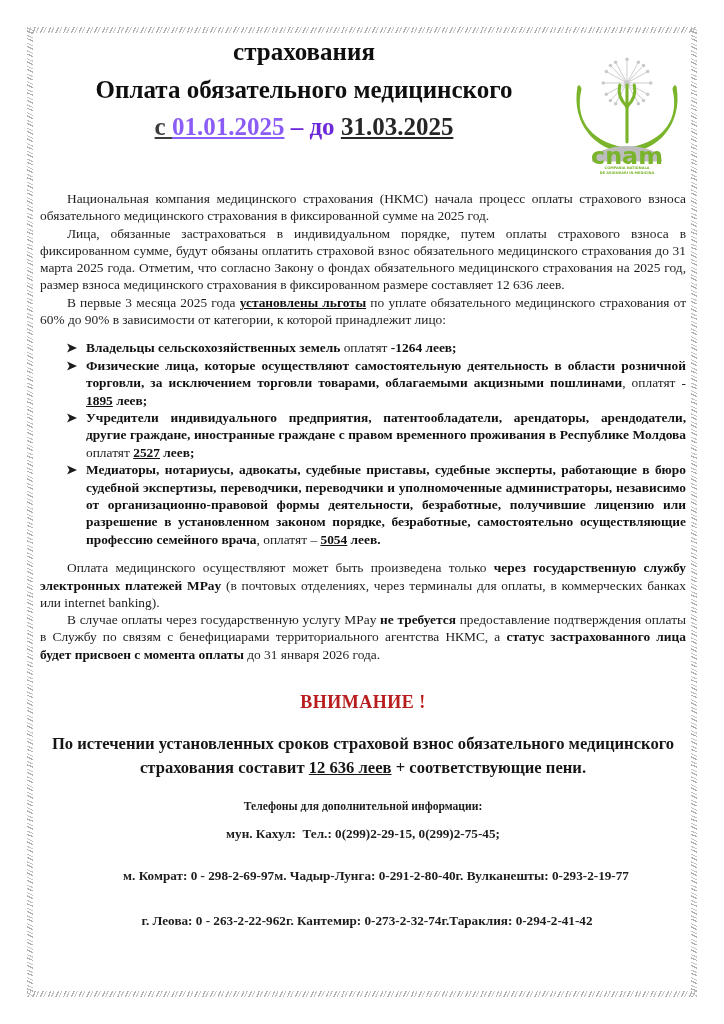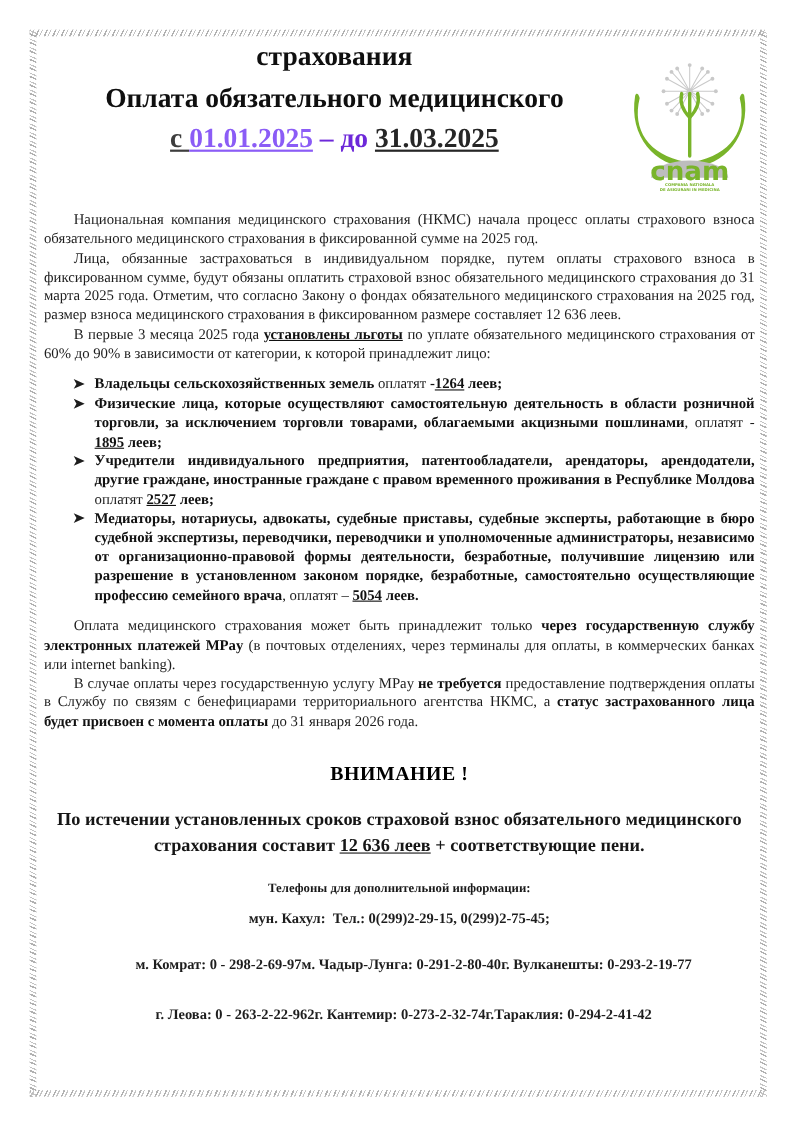--- a/index.html
+++ b/index.html
@@ -29,21 +29,21 @@
   .para{margin:0;font-size:13.4px;line-height:1.29;text-align:justify;text-indent:27px;}
   .para b,.bullet b{color:#111;}
   .first-para{margin-top:9px;}
 
   .bullets{margin:11px 0 0 26px;}
   .bullet{position:relative;padding-left:20px;font-size:13.4px;line-height:1.3;text-align:justify;}
   .marker{position:absolute;left:0;top:3px;width:12px;height:12px;}
 
   .pay-block{margin-top:11px;}
 
-  .attention-heading{margin-top:29px;text-align:center;font-size:18px;font-weight:bold;color:#000000;letter-spacing:.5px;}
+  .attention-heading{margin-top:29px;text-align:center;font-size:18px;font-weight:bold;color:#b91c1c;letter-spacing:.5px;}
   .attention-text{margin-top:19px;text-align:center;font-size:16.6px;line-height:1.42;color:#161616;}
 
   .ph-heading{margin-top:21px;text-align:center;font-size:11.6px;font-weight:bold;color:#1a1a1a;}
   .ph-cahul{margin-top:13px;text-align:center;font-size:13.2px;font-weight:bold;white-space:pre-wrap;}
   .ph-row{display:flex;justify-content:center;font-size:13.2px;font-weight:bold;}
   .ph-row-1{margin-top:26px;padding:0 4px 0 30px;}
   .ph-row-2{margin-top:29px;padding:0 24px 0 32px;}
   .ph-row-3{margin-top:13px;text-align:center;font-size:13.2px;font-weight:bold;}
 
   .logo-caption{font-size:3.4px;fill:#79b42a;font-family:"DejaVu Sans",sans-serif;font-weight:bold;}
@@ -129,21 +129,21 @@
 
   <p class="para first-para"><span>Национальная компания медицинского страхования (НКМС) начала процесс оплаты страхового взноса обязательного медицинского страхования в фиксированной сумме на 2025 год.</span></p>
   <p class="para"><span>Лица, обязанные застраховаться в индивидуальном порядке, путем оплаты страхового взноса в фиксированном сумме, будут обязаны оплатить страховой взнос обязательного медицинского страхования до 31 марта 2025 года. Отметим, что согласно Закону о фондах обязательного медицинского страхования на 2025 год, размер взноса медицинского страхования в фиксированном размере составляет 12 636 леев.</span></p>
   <p class="para"><span>В первые 3 месяца 2025 года </span><b style="text-decoration: underline;">установлены льготы</b><span> по уплате обязательного медицинского страхования от 60% до 90% в зависимости от категории, к которой принадлежит лицо:</span></p>
 
   <div class="bullets">
     <div class="bullet">
       <svg class="marker" viewBox="0 0 12 12">
           <path d="M1,1.5 L11,6 L1,10.5 L3.5,6 Z" fill="#1d1d1d"></path>
         </svg>
-      <span><b>Владельцы сельскохозяйственных земель</b><span> оплатят </span><b>-</b><b style="text-decoration: underline;">1264</b><b> леев;</b></span>
+      <span><b>Владельцы сельскохозяйственных земель</b><span> оплатят </span><b>-</b><b style="">1264</b><b> леев;</b></span>
     </div>
     <div class="bullet">
       <svg class="marker" viewBox="0 0 12 12">
           <path d="M1,1.5 L11,6 L1,10.5 L3.5,6 Z" fill="#1d1d1d"></path>
         </svg>
       <span><b>Физические лица, которые осуществляют самостоятельную деятельность в области розничной торговли, за исключением торговли товарами, облагаемыми акцизными пошлинами</b><span>, оплатят - </span><b style="text-decoration: underline;">1895</b><b> леев;</b></span>
     </div>
     <div class="bullet">
       <svg class="marker" viewBox="0 0 12 12">
           <path d="M1,1.5 L11,6 L1,10.5 L3.5,6 Z" fill="#1d1d1d"></path>
@@ -151,21 +151,21 @@
       <span><b>Учредители индивидуального предприятия, патентообладатели, арендаторы, арендодатели, другие граждане, иностранные граждане с правом временного проживания в Республике Молдова</b><span> оплатят </span><b style="text-decoration: underline;">2527</b><b> леев;</b></span>
     </div>
     <div class="bullet">
       <svg class="marker" viewBox="0 0 12 12">
           <path d="M1,1.5 L11,6 L1,10.5 L3.5,6 Z" fill="#1d1d1d"></path>
         </svg>
       <span><b> Медиаторы, нотариусы, адвокаты, судебные приставы, судебные эксперты, работающие в бюро судебной экспертизы, переводчики, переводчики и уполномоченные администраторы, независимо от организационно-правовой формы деятельности, безработные, получившие лицензию или разрешение в установленном законом порядке, безработные, самостоятельно осуществляющие профессию семейного врача</b><span>, оплатят – </span><b style="text-decoration: underline;">5054</b><b> леев.</b></span>
     </div>
   </div>
 
-  <p class="para pay-block"><span>Оплата медицинского страхования может быть принадлежит только </span><b>через государственную службу электронных платежей MPay</b><span> (в почтовых отделениях, через терминалы для оплаты, в коммерческих банках или internet banking).</span></p>
+  <p class="para pay-block"><span>Оплата медицинского осуществляют может быть произведена только </span><b>через государственную службу электронных платежей MPay</b><span> (в почтовых отделениях, через терминалы для оплаты, в коммерческих банках или internet banking).</span></p>
   <p class="para"><span>В случае оплаты через государственную услугу MPay </span><b>не требуется</b><span> предоставление подтверждения оплаты в Службу по связям с бенефициарами территориального агентства НКМС, а </span><b>статус застрахованного лица будет присвоен с момента оплаты</b><span> до 31 января 2026 года.</span></p>
 
   <div class="attention-heading">ВНИМАНИЕ !</div>
   <div class="attention-text"><b>По истечении установленных сроков страховой взнос обязательного медицинского страхования составит </b><b style="text-decoration: underline;">12 636 леев</b><b> + соответствующие пени.</b></div>
 
   <div class="ph-heading">Телефоны для дополнительной информации:</div>
   <div class="ph-cahul">мун. Кахул:  Тел.: 0(299)2-29-15, 0(299)2-75-45;</div>
 
   <div class="ph-row ph-row-1">
     <span>м. Комрат: 0 - 298-2-69-97</span>

